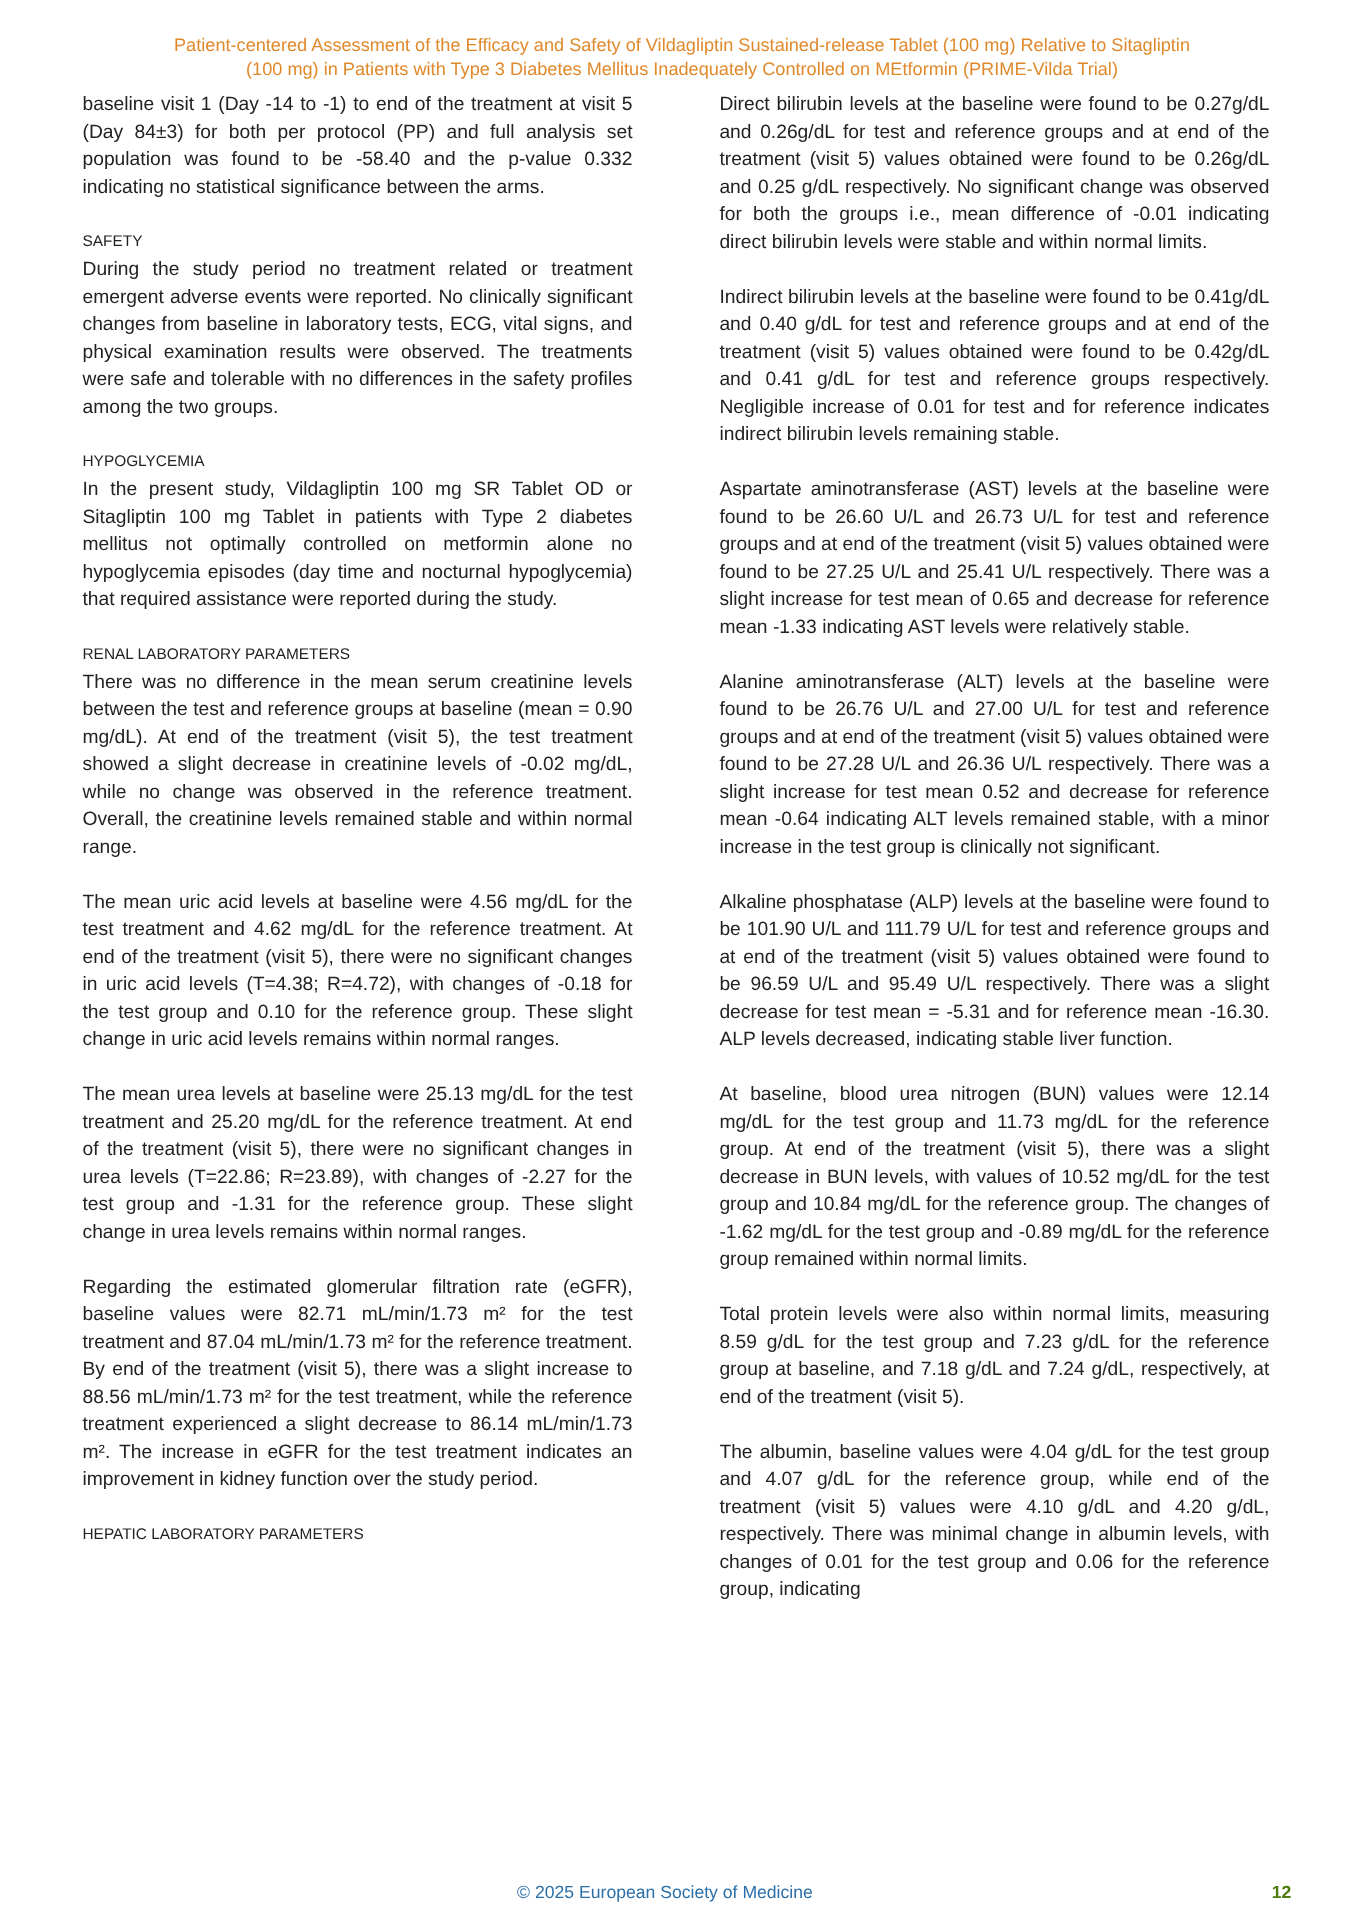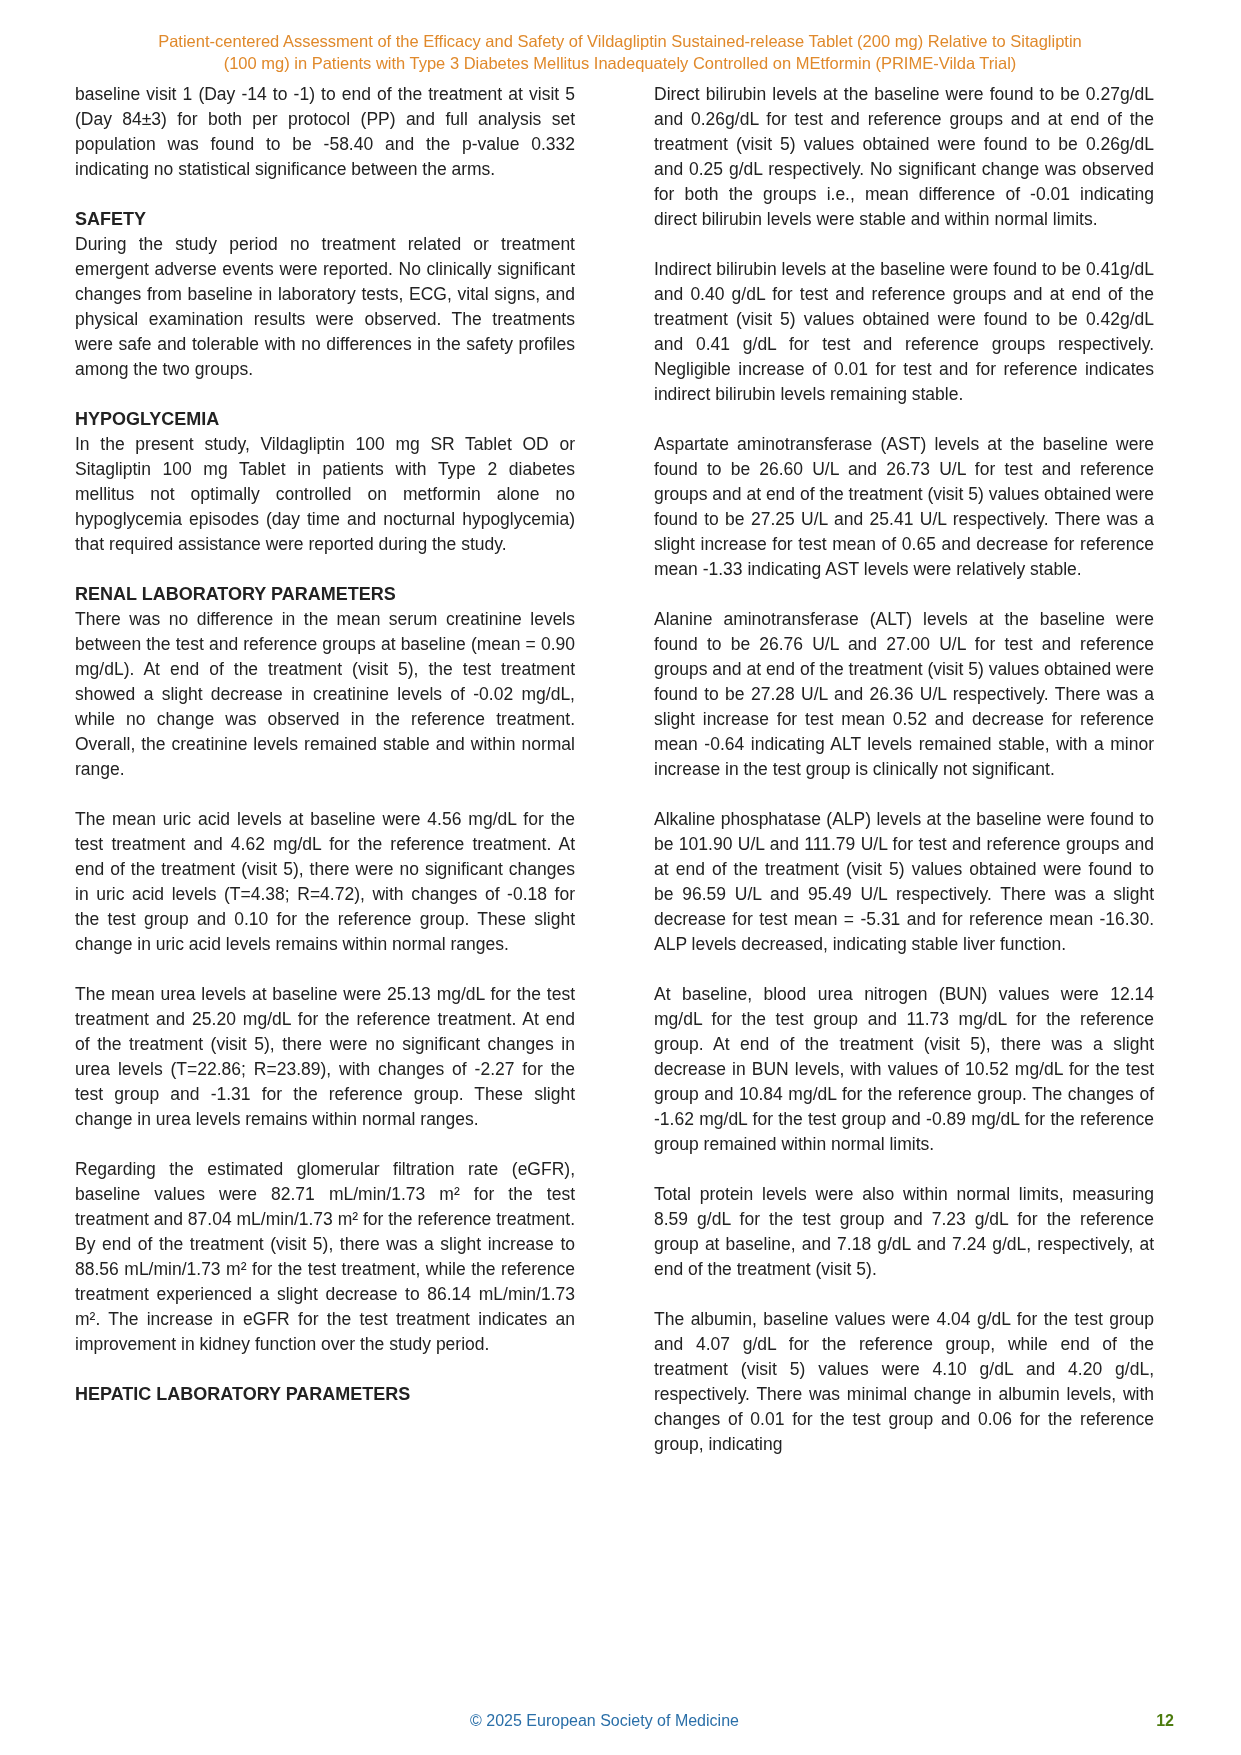--- a/index.html
+++ b/index.html
@@ -5,30 +5,30 @@
   html, body { margin: 0; padding: 0; background: #ffffff; }
   body { width: 1241px; height: 1755px; position: relative; overflow: hidden;
          font-family: "Liberation Sans", "DejaVu Sans", sans-serif; color: #222; }
   .header { position: absolute; top: 30px; left: 60px; width: 1120px; text-align: center;
             color: #E0892B; font-size: 16.5px; line-height: 22px; }
   .col { position: absolute; top: 82px; width: 500px; font-size: 17.5px; line-height: 25px;
          text-align: justify; }
   .col.left { left: 75px; }
   .col.right { left: 654px; }
   .col p { margin: 0 0 25px 0; }
-  .col h3 { margin: 0; font-size: 18px; font-weight: bold; line-height: 25px; }
+  .col h3 { margin: 0; font-size: 14px; font-weight: normal; line-height: 25px; }
   .footer { position: absolute; top: 1712px; left: 0; width: 1241px; font-size: 16px; }
   .footer .copy { position: absolute; left: 0; width: 1209px; text-align: center; color: #2a6fa8; }
   .footer .page { position: absolute; right: 67px; color: #4d7c0f; font-weight: bold; }
 </style>
 </head>
 <body>
 
 <div class="header">
-  <div>Patient-centered Assessment of the Efficacy and Safety of Vildagliptin Sustained-release Tablet (200 mg) Relative to Sitagliptin</div>
+  <div>Patient-centered Assessment of the Efficacy and Safety of Vildagliptin Sustained-release Tablet (100 mg) Relative to Sitagliptin</div>
   <div>(100 mg) in Patients with Type 3 Diabetes Mellitus Inadequately Controlled on MEtformin (PRIME-Vilda Trial)</div>
 </div>
 
 <div class="col left">
   <p>baseline visit 1 (Day -14 to -1) to end of the treatment at visit 5 (Day 84±3) for both per protocol (PP) and full analysis set population was found to be -58.40 and the p-value 0.332 indicating no statistical significance between the arms.</p>
   <h3>SAFETY</h3>
   <p>During the study period no treatment related or treatment emergent adverse events were reported. No clinically significant changes from baseline in laboratory tests, ECG, vital signs, and physical examination results were observed. The treatments were safe and tolerable with no differences in the safety profiles among the two groups.</p>
   <h3>HYPOGLYCEMIA</h3>
   <p>In the present study, Vildagliptin 100 mg SR Tablet OD or Sitagliptin 100 mg Tablet in patients with Type 2 diabetes mellitus not optimally controlled on metformin alone no hypoglycemia episodes (day time and nocturnal hypoglycemia) that required assistance were reported during the study.</p>
   <h3>RENAL LABORATORY PARAMETERS</h3>

